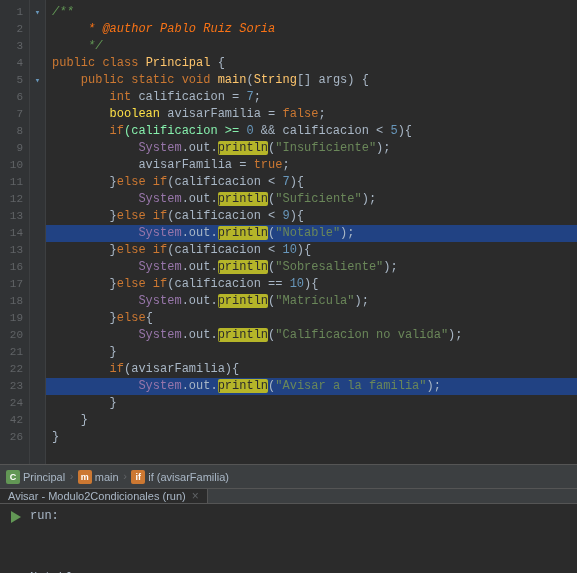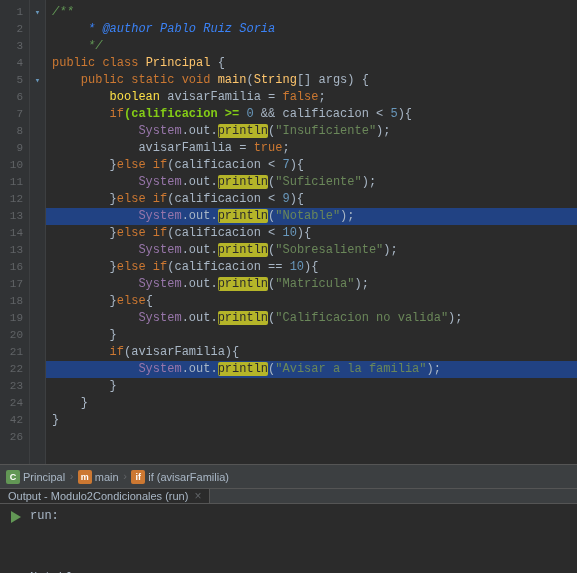--- a/index.html
+++ b/index.html
@@ -246,26 +246,27 @@
         <div class="g-row"></div>
         <div class="g-row"></div>
         <div class="g-row"></div>
         <div class="g-row"></div>
         <div class="g-row"></div>
         <div class="g-row"></div>
         <div class="g-row"></div>
       </div>
     <div class="code-lines" id="code-lines">
         <div class="code-line"><span style="color: rgb(98, 151, 85); font-style: italic;">/**</span></div>
-        <div class="code-line">    <span style="color: #3b82f6; font-style: italic;"> * @author Pablo Ruiz Soria</span></div>
+        <div class="code-line">    <span style="color: #f97316; font-style: italic;"> * @author Pablo Ruiz Soria</span></div>
         <div class="code-line">    <span style="color: rgb(98, 151, 85); font-style: italic;"> */</span></div>
         <div class="code-line"><span style="color: rgb(204, 120, 50);">public</span><span style="color: rgb(169, 183, 198);"> </span><span style="color: rgb(204, 120, 50);">class</span><span style="color: rgb(169, 183, 198);"> </span><span style="color: rgb(255, 198, 109);">Principal</span><span style="color: rgb(169, 183, 198);"> {</span></div>
         <div class="code-line">    <span style="color: rgb(204, 120, 50);">public</span><span style="color: rgb(169, 183, 198);"> </span><span style="color: rgb(204, 120, 50);">static</span><span style="color: rgb(169, 183, 198);"> </span><span style="color: rgb(204, 120, 50);">void</span><span style="color: rgb(169, 183, 198);"> </span><span style="color: rgb(255, 198, 109);">main</span><span style="color: rgb(169, 183, 198);">(</span><span style="color: rgb(255, 198, 109);">String</span><span style="color: rgb(169, 183, 198);">[] args) {</span></div>
+        <div class="code-line">        <span style="color: rgb(204, 120, 50);">int</span><span style="color: rgb(169, 183, 198);"> calificacion = </span><span style="color: rgb(104, 151, 187);">7</span><span style="color: rgb(169, 183, 198);">;</span></div>
         <div class="code-line">        <span style="color: #fde047;">boolean</span><span style="color: rgb(169, 183, 198);"> avisarFamilia = </span><span style="color: rgb(204, 120, 50);">false</span><span style="color: rgb(169, 183, 198);">;</span></div>
-        <div class="code-line">        <span style="color: rgb(204, 120, 50);">if</span><span style="color: #84cc16; font-weight: bold;">(calificacion &gt;= </span><span style="color: rgb(104, 151, 187);">0</span><span style="color: rgb(169, 183, 198);"> &amp;&amp; calificacion &lt; </span><span style="color: rgb(104, 151, 187);">5</span><span style="color: rgb(169, 183, 198);">){</span></div>
+        <div class="code-line">        <span style="color: rgb(204, 120, 50);">if</span><span style="color: #86efac;">(calificacion &gt;= </span><span style="color: rgb(104, 151, 187);">0</span><span style="color: rgb(169, 183, 198);"> &amp;&amp; calificacion &lt; </span><span style="color: rgb(104, 151, 187);">5</span><span style="color: rgb(169, 183, 198);">){</span></div>
         <div class="code-line">            <span style="color: rgb(152, 118, 170);">System</span><span style="color: rgb(169, 183, 198);">.</span><span style="color: rgb(169, 183, 198);">out</span><span style="color: rgb(169, 183, 198);">.</span><span style="background: rgb(181, 181, 41); color: rgb(43, 43, 43); border-radius: 2px;">println</span><span style="color: rgb(169, 183, 198);">(</span><span style="color: rgb(106, 135, 89);">"Insuficiente"</span><span style="color: rgb(169, 183, 198);">);</span></div>
         <div class="code-line">            <span style="color: rgb(169, 183, 198);">avisarFamilia = </span><span style="color: rgb(204, 120, 50);">true</span><span style="color: rgb(169, 183, 198);">;</span></div>
         <div class="code-line">        <span style="color: rgb(169, 183, 198);">}</span><span style="color: rgb(204, 120, 50);">else</span><span style="color: rgb(169, 183, 198);"> </span><span style="color: rgb(204, 120, 50);">if</span><span style="color: rgb(169, 183, 198);">(calificacion &lt; </span><span style="color: rgb(104, 151, 187);">7</span><span style="color: rgb(169, 183, 198);">){</span></div>
         <div class="code-line">            <span style="color: rgb(152, 118, 170);">System</span><span style="color: rgb(169, 183, 198);">.</span><span style="color: rgb(169, 183, 198);">out</span><span style="color: rgb(169, 183, 198);">.</span><span style="background: rgb(181, 181, 41); color: rgb(43, 43, 43); border-radius: 2px;">println</span><span style="color: rgb(169, 183, 198);">(</span><span style="color: rgb(106, 135, 89);">"Suficiente"</span><span style="color: rgb(169, 183, 198);">);</span></div>
         <div class="code-line">        <span style="color: rgb(169, 183, 198);">}</span><span style="color: rgb(204, 120, 50);">else</span><span style="color: rgb(169, 183, 198);"> </span><span style="color: rgb(204, 120, 50);">if</span><span style="color: rgb(169, 183, 198);">(calificacion &lt; </span><span style="color: rgb(104, 151, 187);">9</span><span style="color: rgb(169, 183, 198);">){</span></div>
         <div class="code-line highlighted">            <span style="color: rgb(152, 118, 170);">System</span><span style="color: rgb(169, 183, 198);">.</span><span style="color: rgb(169, 183, 198);">out</span><span style="color: rgb(169, 183, 198);">.</span><span style="background: rgb(181, 181, 41); color: rgb(43, 43, 43); border-radius: 2px;">println</span><span style="color: rgb(169, 183, 198);">(</span><span style="color: rgb(106, 135, 89);">"Notable"</span><span style="color: rgb(169, 183, 198);">);</span></div>
         <div class="code-line">        <span style="color: rgb(169, 183, 198);">}</span><span style="color: rgb(204, 120, 50);">else</span><span style="color: rgb(169, 183, 198);"> </span><span style="color: rgb(204, 120, 50);">if</span><span style="color: rgb(169, 183, 198);">(calificacion &lt; </span><span style="color: rgb(104, 151, 187);">10</span><span style="color: rgb(169, 183, 198);">){</span></div>
         <div class="code-line">            <span style="color: rgb(152, 118, 170);">System</span><span style="color: rgb(169, 183, 198);">.</span><span style="color: rgb(169, 183, 198);">out</span><span style="color: rgb(169, 183, 198);">.</span><span style="background: rgb(181, 181, 41); color: rgb(43, 43, 43); border-radius: 2px;">println</span><span style="color: rgb(169, 183, 198);">(</span><span style="color: rgb(106, 135, 89);">"Sobresaliente"</span><span style="color: rgb(169, 183, 198);">);</span></div>
         <div class="code-line">        <span style="color: rgb(169, 183, 198);">}</span><span style="color: rgb(204, 120, 50);">else</span><span style="color: rgb(169, 183, 198);"> </span><span style="color: rgb(204, 120, 50);">if</span><span style="color: rgb(169, 183, 198);">(calificacion == </span><span style="color: rgb(104, 151, 187);">10</span><span style="color: rgb(169, 183, 198);">){</span></div>
         <div class="code-line">            <span style="color: rgb(152, 118, 170);">System</span><span style="color: rgb(169, 183, 198);">.</span><span style="color: rgb(169, 183, 198);">out</span><span style="color: rgb(169, 183, 198);">.</span><span style="background: rgb(181, 181, 41); color: rgb(43, 43, 43); border-radius: 2px;">println</span><span style="color: rgb(169, 183, 198);">(</span><span style="color: rgb(106, 135, 89);">"Matrícula"</span><span style="color: rgb(169, 183, 198);">);</span></div>
@@ -294,21 +295,21 @@
     <span class="bc-sep">›</span>
     <div class="bc-item">
       <span class="bc-icon if-icon">if</span>
       <span>if (avisarFamilia)</span>
     </div>
   </div>
 
 <div class="output-panel">
   <div class="output-header">
     <div class="output-tab">
-      <span id="output-tab-label">Output - Modulo2Condicionales (run)</span>
+      <span id="output-tab-label">Avisar - Modulo2Condicionales (run)</span>
       <span class="close-btn" id="output-close-btn">×</span>
     </div>
   </div>
   <div class="output-content">
     <div style="display:flex;align-items:center;margin-bottom:2px;">
       <div class="run-btn">
         <div class="run-triangle"></div>
       </div>
       <span id="output-line-1">run:</span>
     </div>

